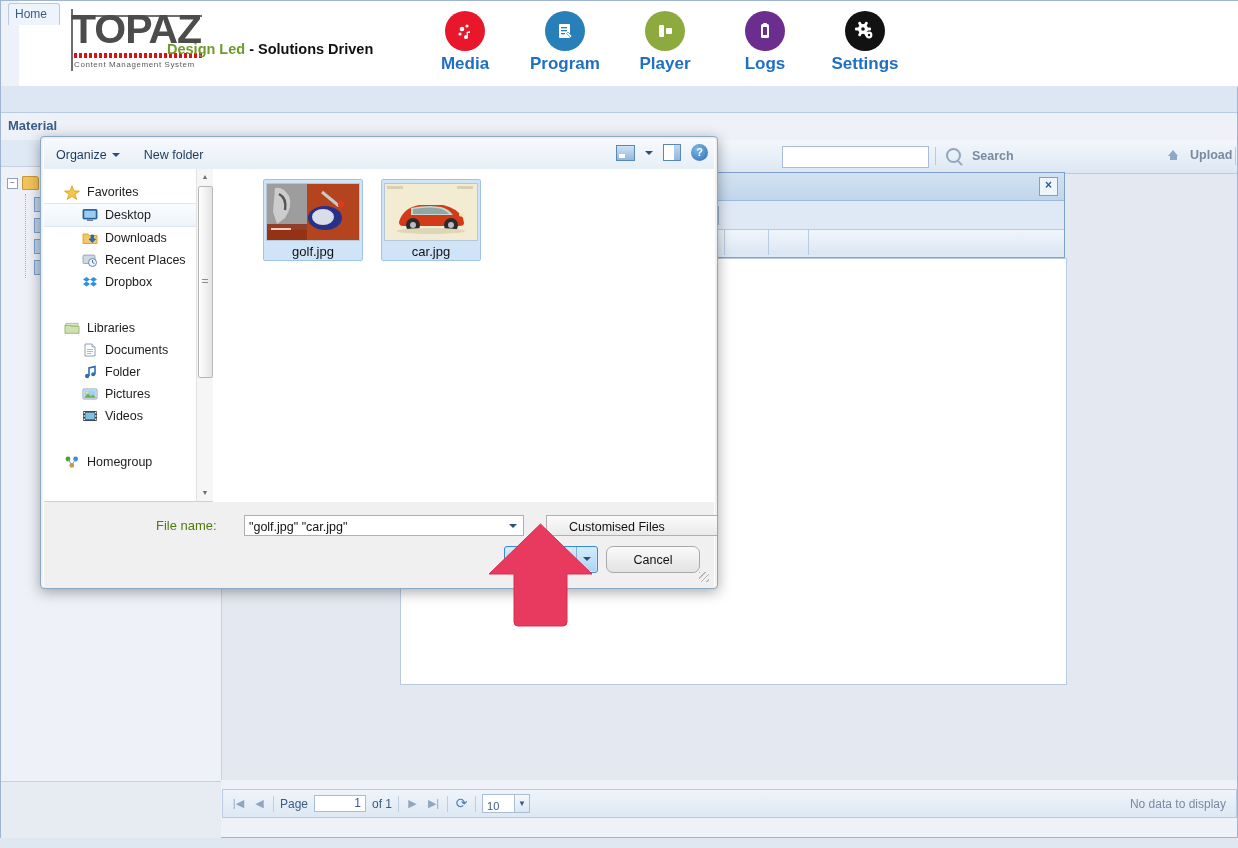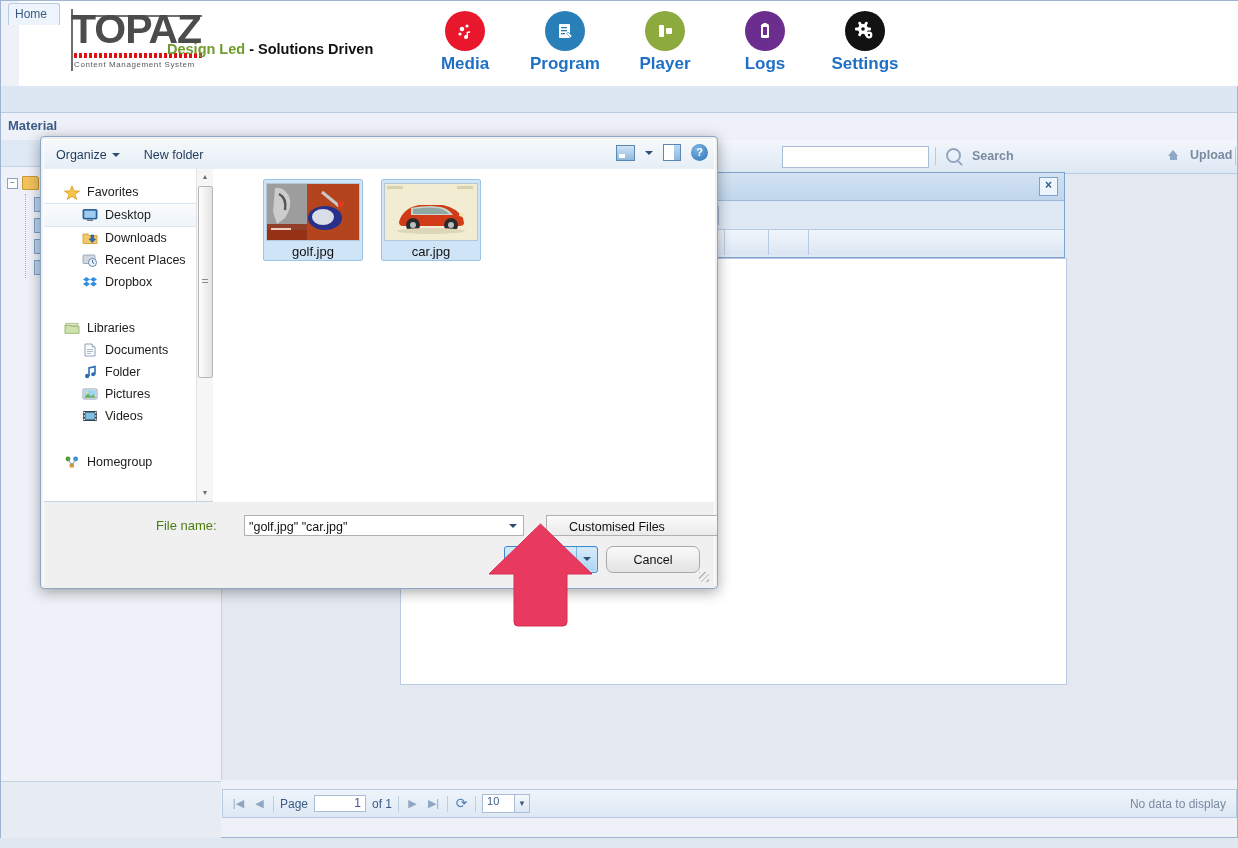--- a/index.html
+++ b/index.html
@@ -65,21 +65,21 @@
   .upl-in{height:17px;background:#fff;border:1px solid #9cb4cf;}
   #upl-cols{position:absolute;left:0;top:56px;width:100%;height:25px;background:linear-gradient(to bottom,#f0f5fb,#dbe6f3);border-top:1px solid #b9cbe2;display:flex;font-size:12px;color:#2c3f58;font-weight:bold;}
   .upl-col{border-right:1px solid #b9cbe2;padding:5px 0 0 8px;box-sizing:border-box;}
   
   #pager{position:absolute;left:222px;top:789px;width:1015px;height:29px;background:linear-gradient(to bottom,#eff4fa,#dde8f4);
     border:1px solid #b9cbe2;box-sizing:border-box;display:flex;align-items:center;gap:6px;padding-left:8px;font-size:12px;color:#3b5b86;}
   .pg-btn{width:15px;height:15px;color:#8fa6c0;font-size:11px;text-align:center;line-height:15px;cursor:pointer;}
   .pg-sep{width:1px;height:16px;background:#bccee2;}
   #pg-num{width:52px;height:17px;background:#fff;border:1px solid #a9bdd6;text-align:right;padding-right:4px;box-sizing:border-box;line-height:15px;font-size:12px;}
   #pg-size{width:48px;height:19px;background:#fff;border:1px solid #a9bdd6;font-size:11px;padding-left:4px;box-sizing:border-box;
-    display:flex;align-items:flex-start;justify-content:space-between;}
+    display:flex;align-items:flex-end;justify-content:space-between;}
   #pg-size .ar{width:14px;height:17px;background:linear-gradient(to bottom,#f4f8fc,#dce7f3);border-left:1px solid #a9bdd6;
     font-size:8px;text-align:center;line-height:17px;color:#3b5b86;}
   #nodata{position:absolute;right:10px;font-size:12px;color:#7a8aa0;}
   
   #fd{position:absolute;left:40px;top:88px;width:678px;height:453px;background:#f0f0f0;
     border:1px solid #8ba8c6;border-radius:4px;box-shadow:0 3px 14px rgba(0,0,0,.35);box-sizing:border-box;overflow:hidden;margin-top:48px;}
   #fd-inner{position:absolute;left:2px;top:2px;width:672px;height:447px;background:#f0f0f0;border:1px solid #ffffff;box-sizing:border-box;}
   #fd-tb{position:absolute;left:0;top:0;width:100%;height:29px;background:linear-gradient(to bottom,#f6f9fc,#e6eef6);
     border-bottom:1px solid #c5d4e2;display:flex;align-items:center;font-size:12.5px;color:#1d3a5c;}
   .fd-tb-item{padding:0 12px;cursor:pointer;display:flex;align-items:center;gap:5px;}

